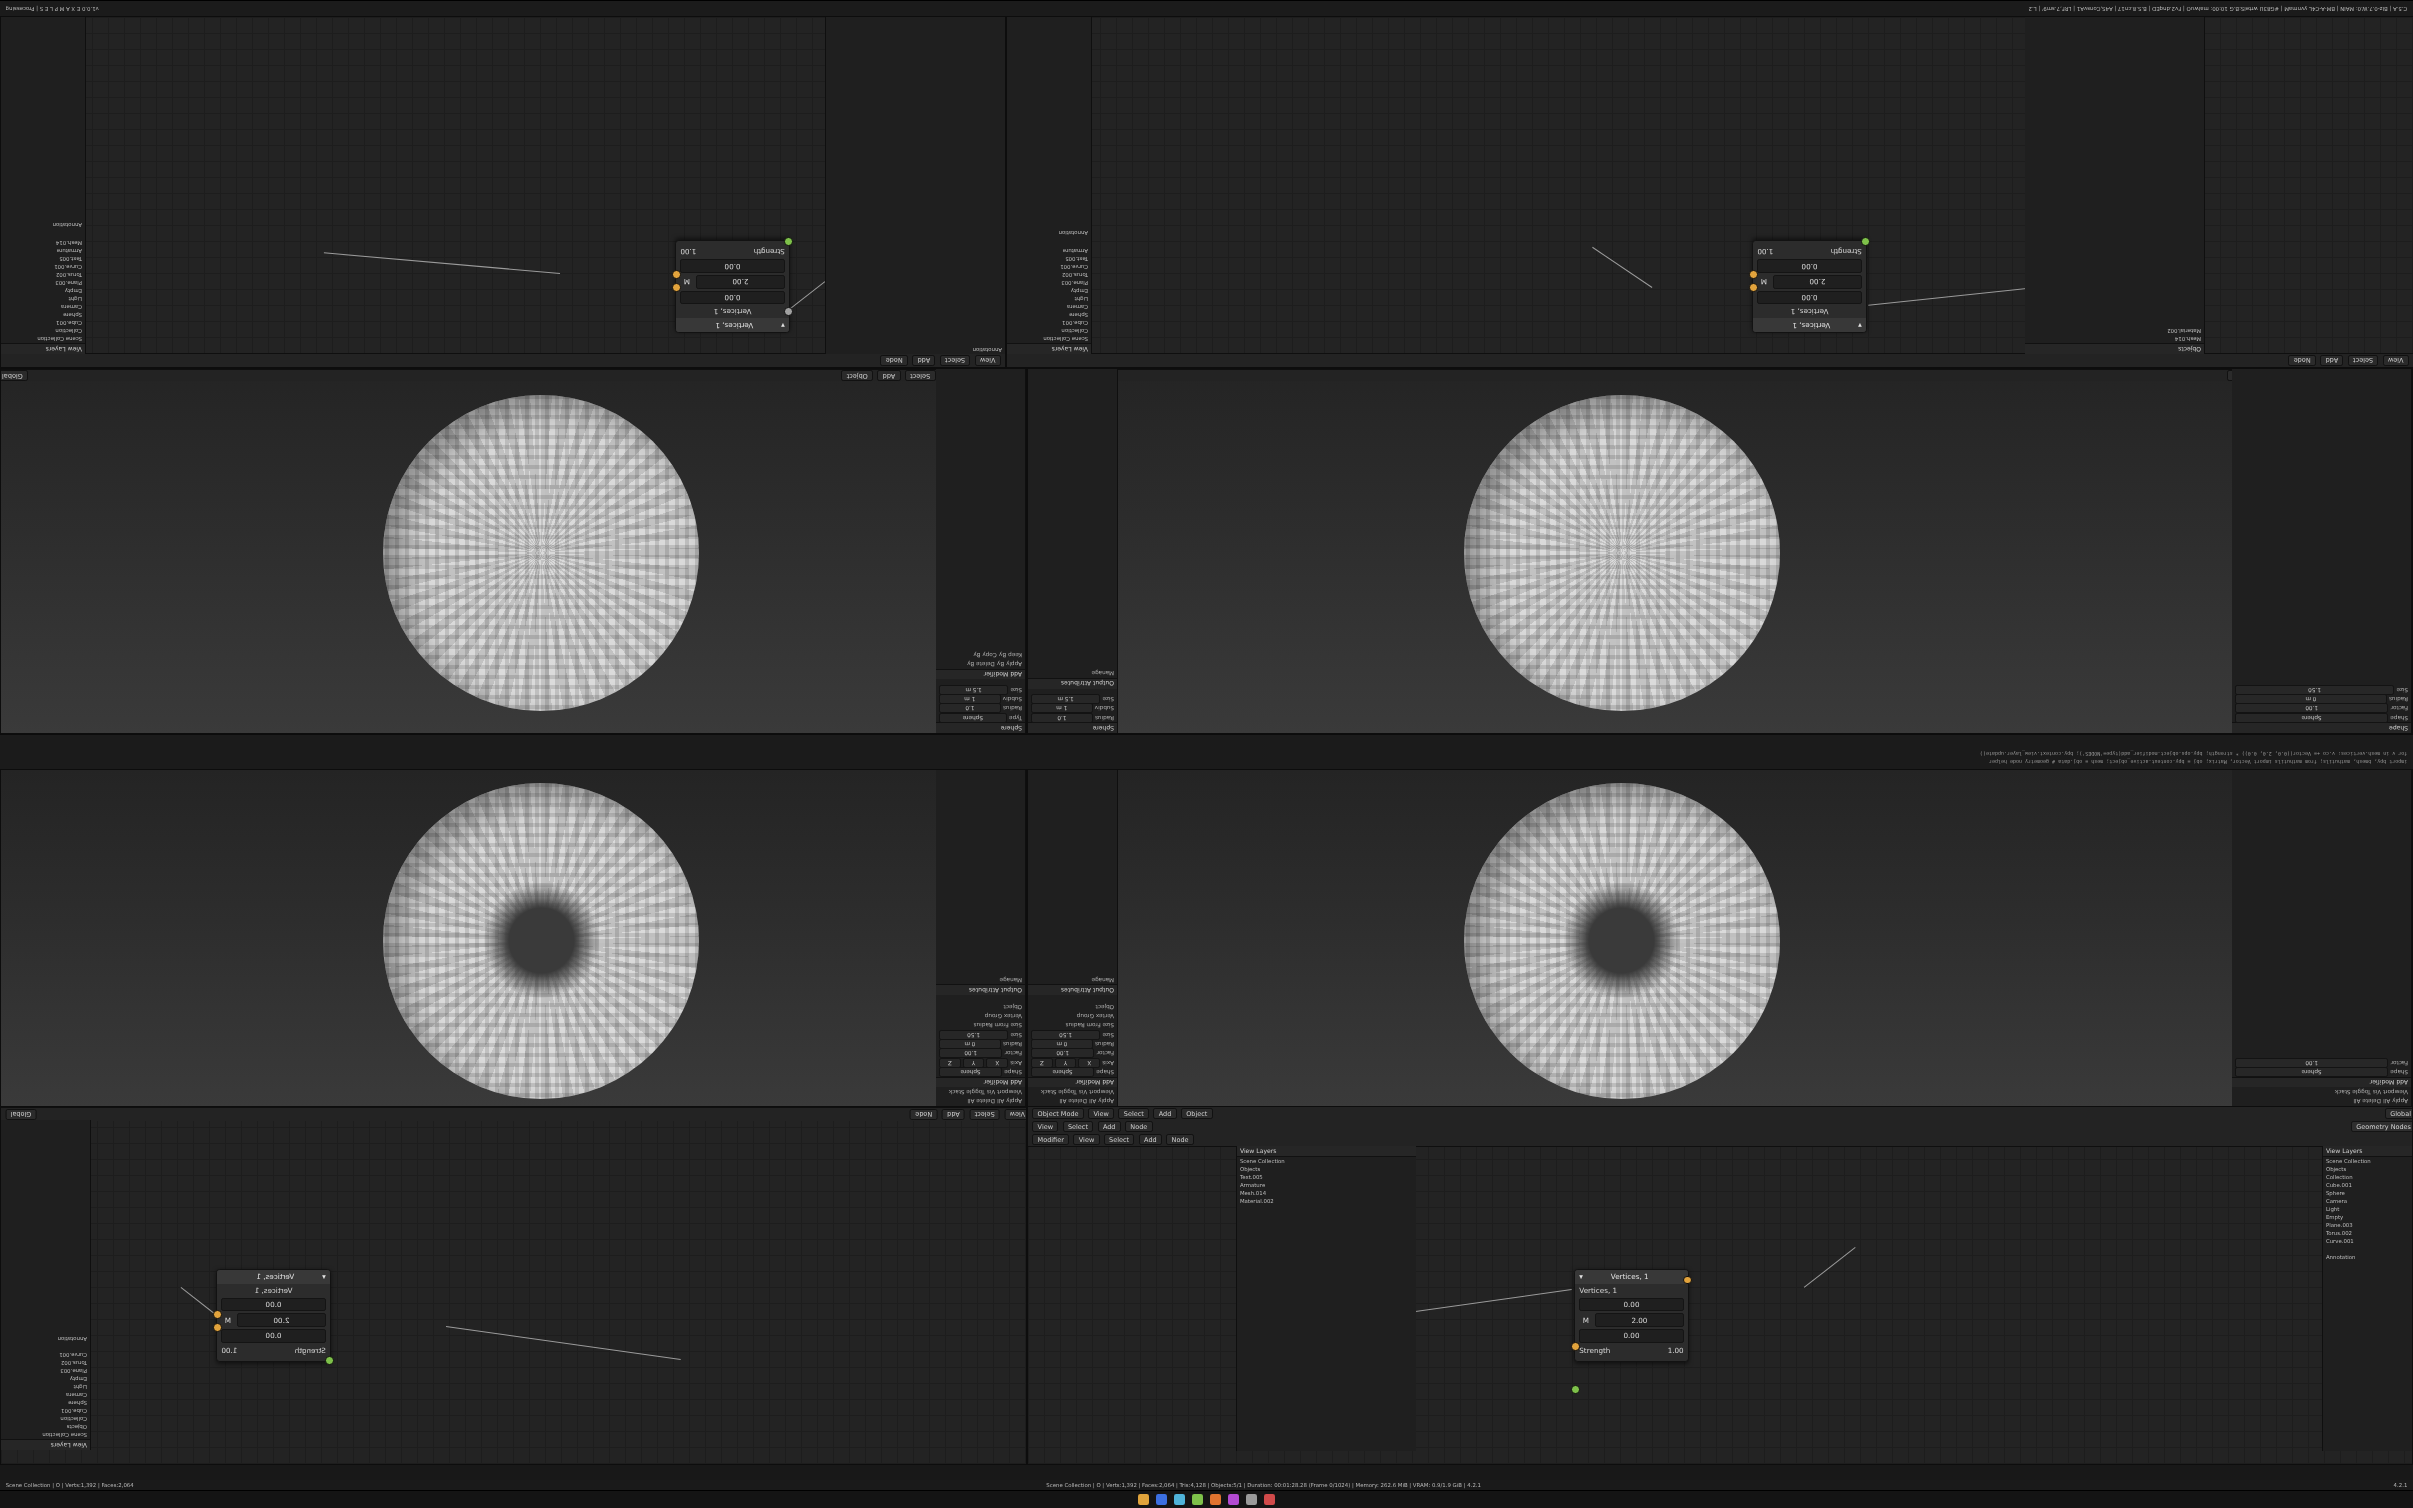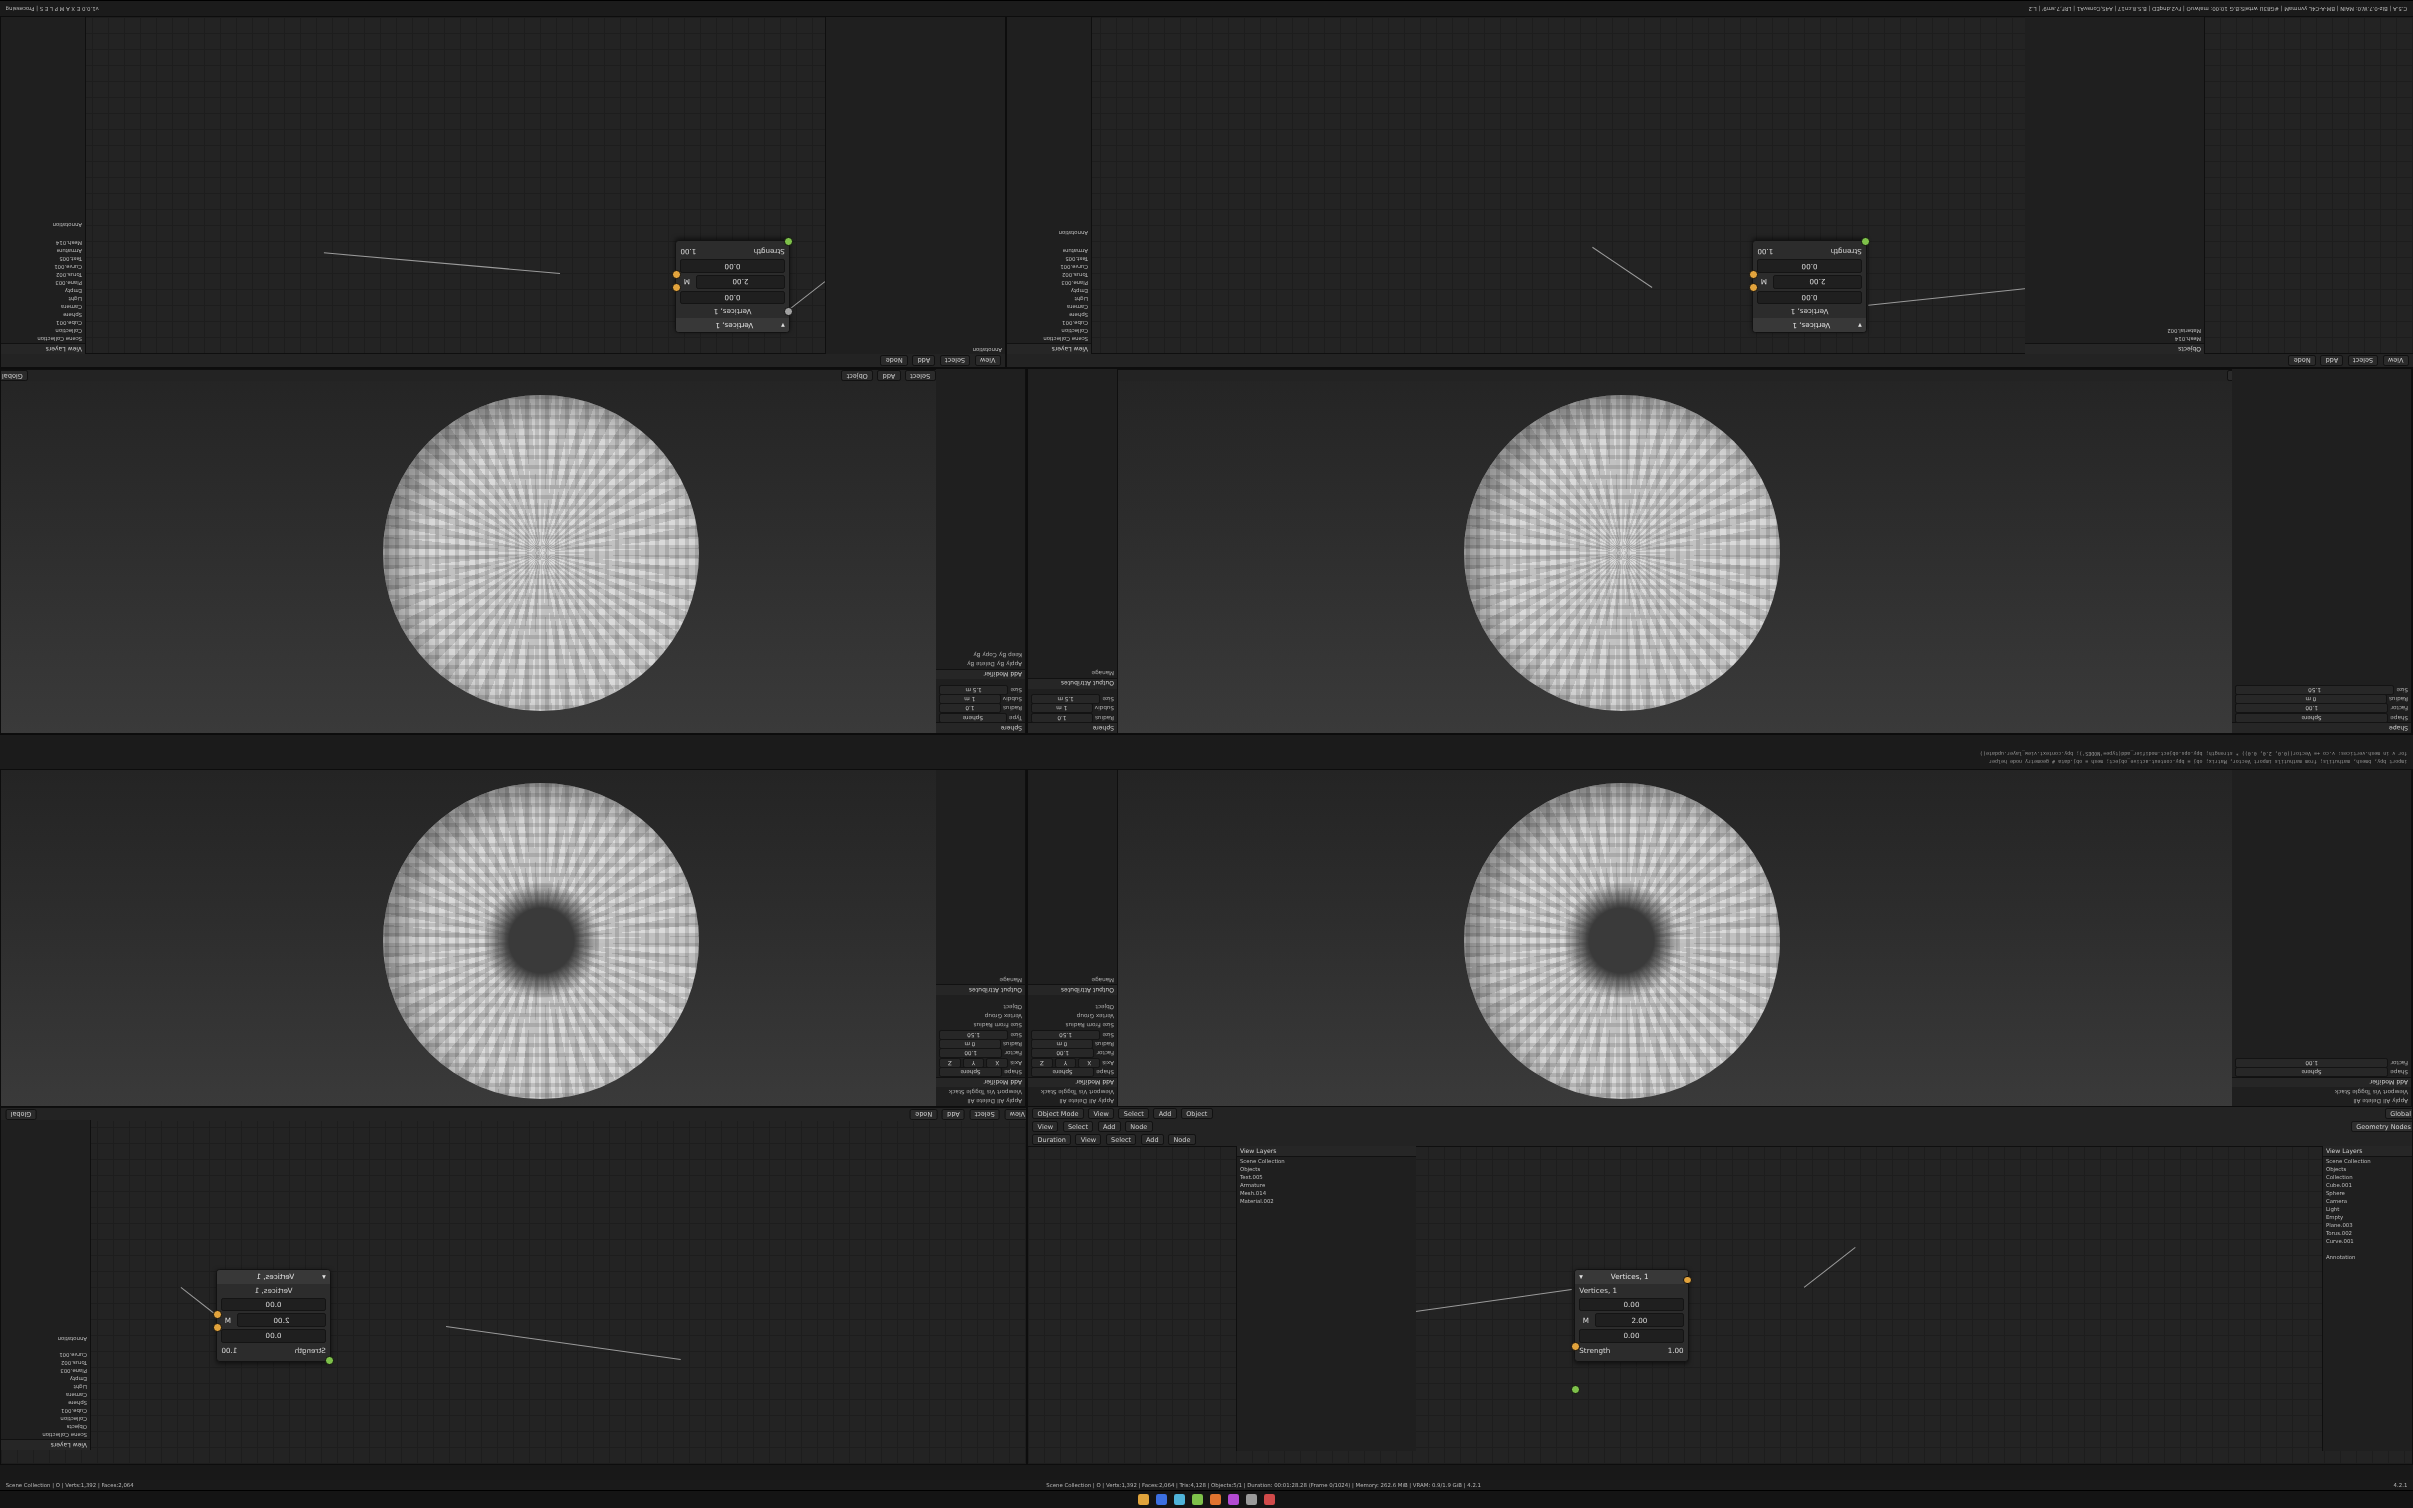--- a/index.html
+++ b/index.html
@@ -501,21 +501,21 @@
     </div>
     <div class="bar hdr" style="position:absolute;left:0;top:13px;width:100%;height:13px;">
       <span class="pill">View</span>
       <span class="pill">Select</span>
       <span class="pill">Add</span>
       <span class="pill">Node</span>
       <span style="flex:1"></span>
       <span class="btn">Geometry Nodes</span>
     </div>
     <div class="bar hdr" style="position:absolute;left:0;top:26px;width:100%;height:13px;">
-      <span class="pill">Duration</span>
+      <span class="pill">Modifier</span>
       <span class="pill">View</span>
       <span class="pill">Select</span>
       <span class="pill">Add</span>
       <span class="pill">Node</span>
     </div>
 
     <div class="wire" style="left:309px;top:215px;width:237px;transform:rotate(-8deg);"></div>
     <div class="wire" style="left:776px;top:180px;width:65px;transform:rotate(-38deg);"></div>
 
     <div class="node" style="left:546px;top:162px;width:113px;">

